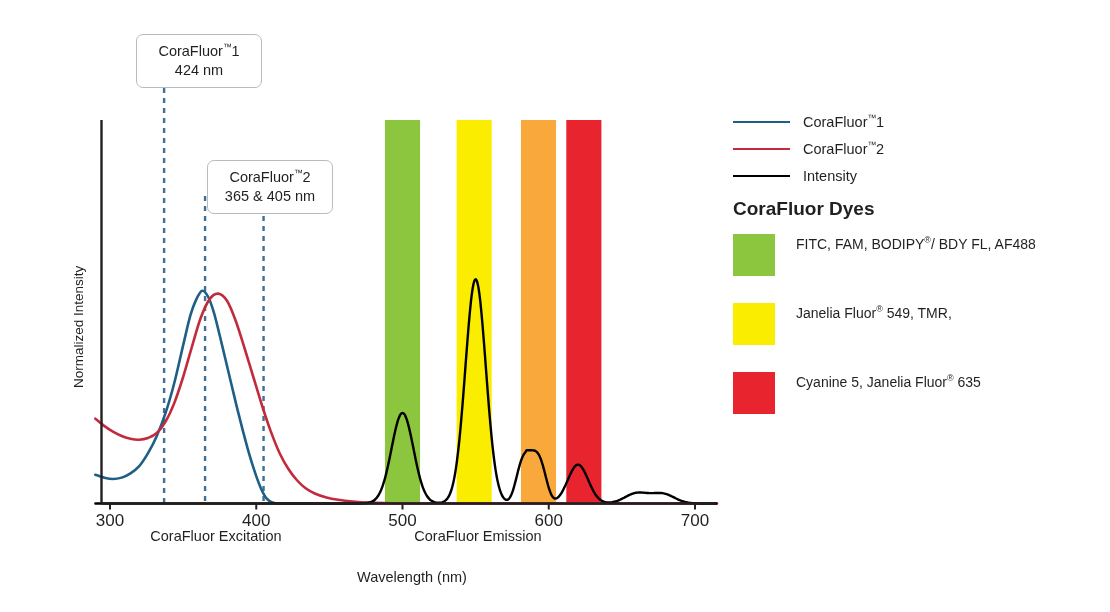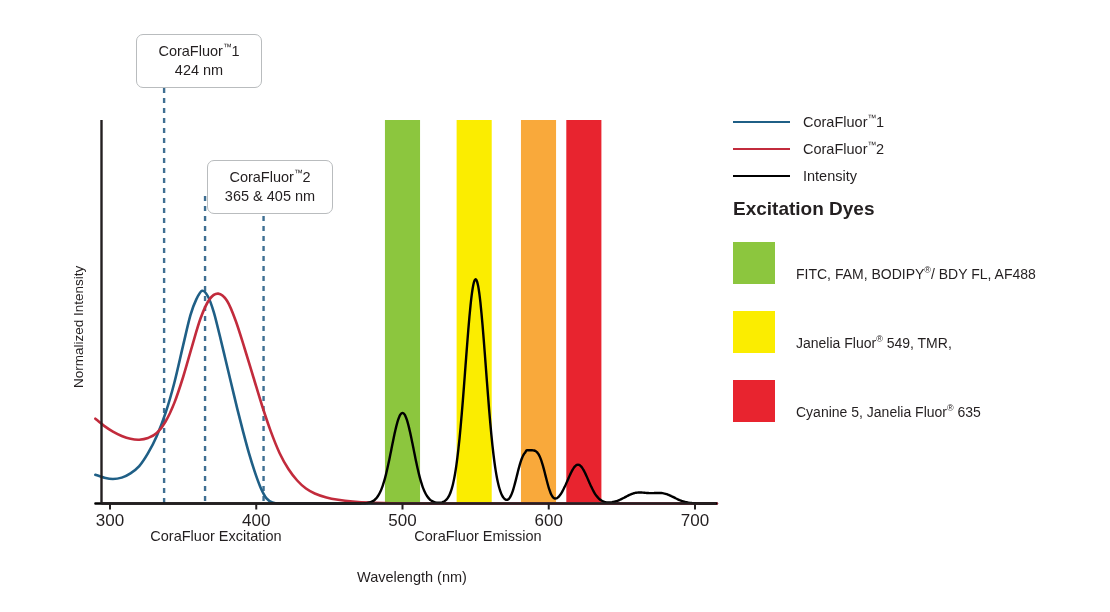--- a/index.html
+++ b/index.html
@@ -66,21 +66,21 @@
   .legend-label{font-size:14.5px;color:#231f20;white-space:nowrap;}
   .legend-label sup{font-size:9px;vertical-align:super;letter-spacing:-.4px;}
 
   .dyes-title{
     position:absolute;left:2px;top:198px;
     font-size:19px;font-weight:bold;color:#231f20;
   }
 
   .dye-list{position:absolute;left:0;top:234px;width:379px;}
   .dye-row{
-    display:flex;align-items:flex-end;
+    display:flex;align-items:flex-start;
     height:50px;margin-bottom:19px;
   }
   .dye-swatch{
     width:42px;height:42px;flex:0 0 auto;margin-left:2px;margin-right:21px;
   }
   .dye-label{font-size:14px;color:#231f20;line-height:1.35;}
   .dye-label sup{font-size:9px;vertical-align:super;}
 </style>
 </head>
 <body>
@@ -149,21 +149,21 @@
         <div class="legend-row">
           <span class="legend-swatch" style="border-top-color: rgb(194, 43, 60);"></span>
           <span class="legend-label"><span>CoraFluor</span><sup>™</sup><span>2</span></span>
         </div>
         <div class="legend-row">
           <span class="legend-swatch" style="border-top-color: rgb(0, 0, 0);"></span>
           <span class="legend-label"><span>Intensity</span></span>
         </div>
       </div>
 
-    <div class="dyes-title">Excitation Dyes</div>
+    <div class="dyes-title">CoraFluor Dyes</div>
 
     <div class="dye-list" id="dye-list-root">
         <div class="dye-row">
           <div class="dye-swatch" style="background: rgb(140, 198, 62);"></div>
           <div class="dye-label">
             <div>FITC, FAM, BODIPY<sup>®</sup>/ BDY FL, AF488</div>
           </div>
         </div>
         <div class="dye-row">
           <div class="dye-swatch" style="background: rgb(251, 237, 0);"></div>

